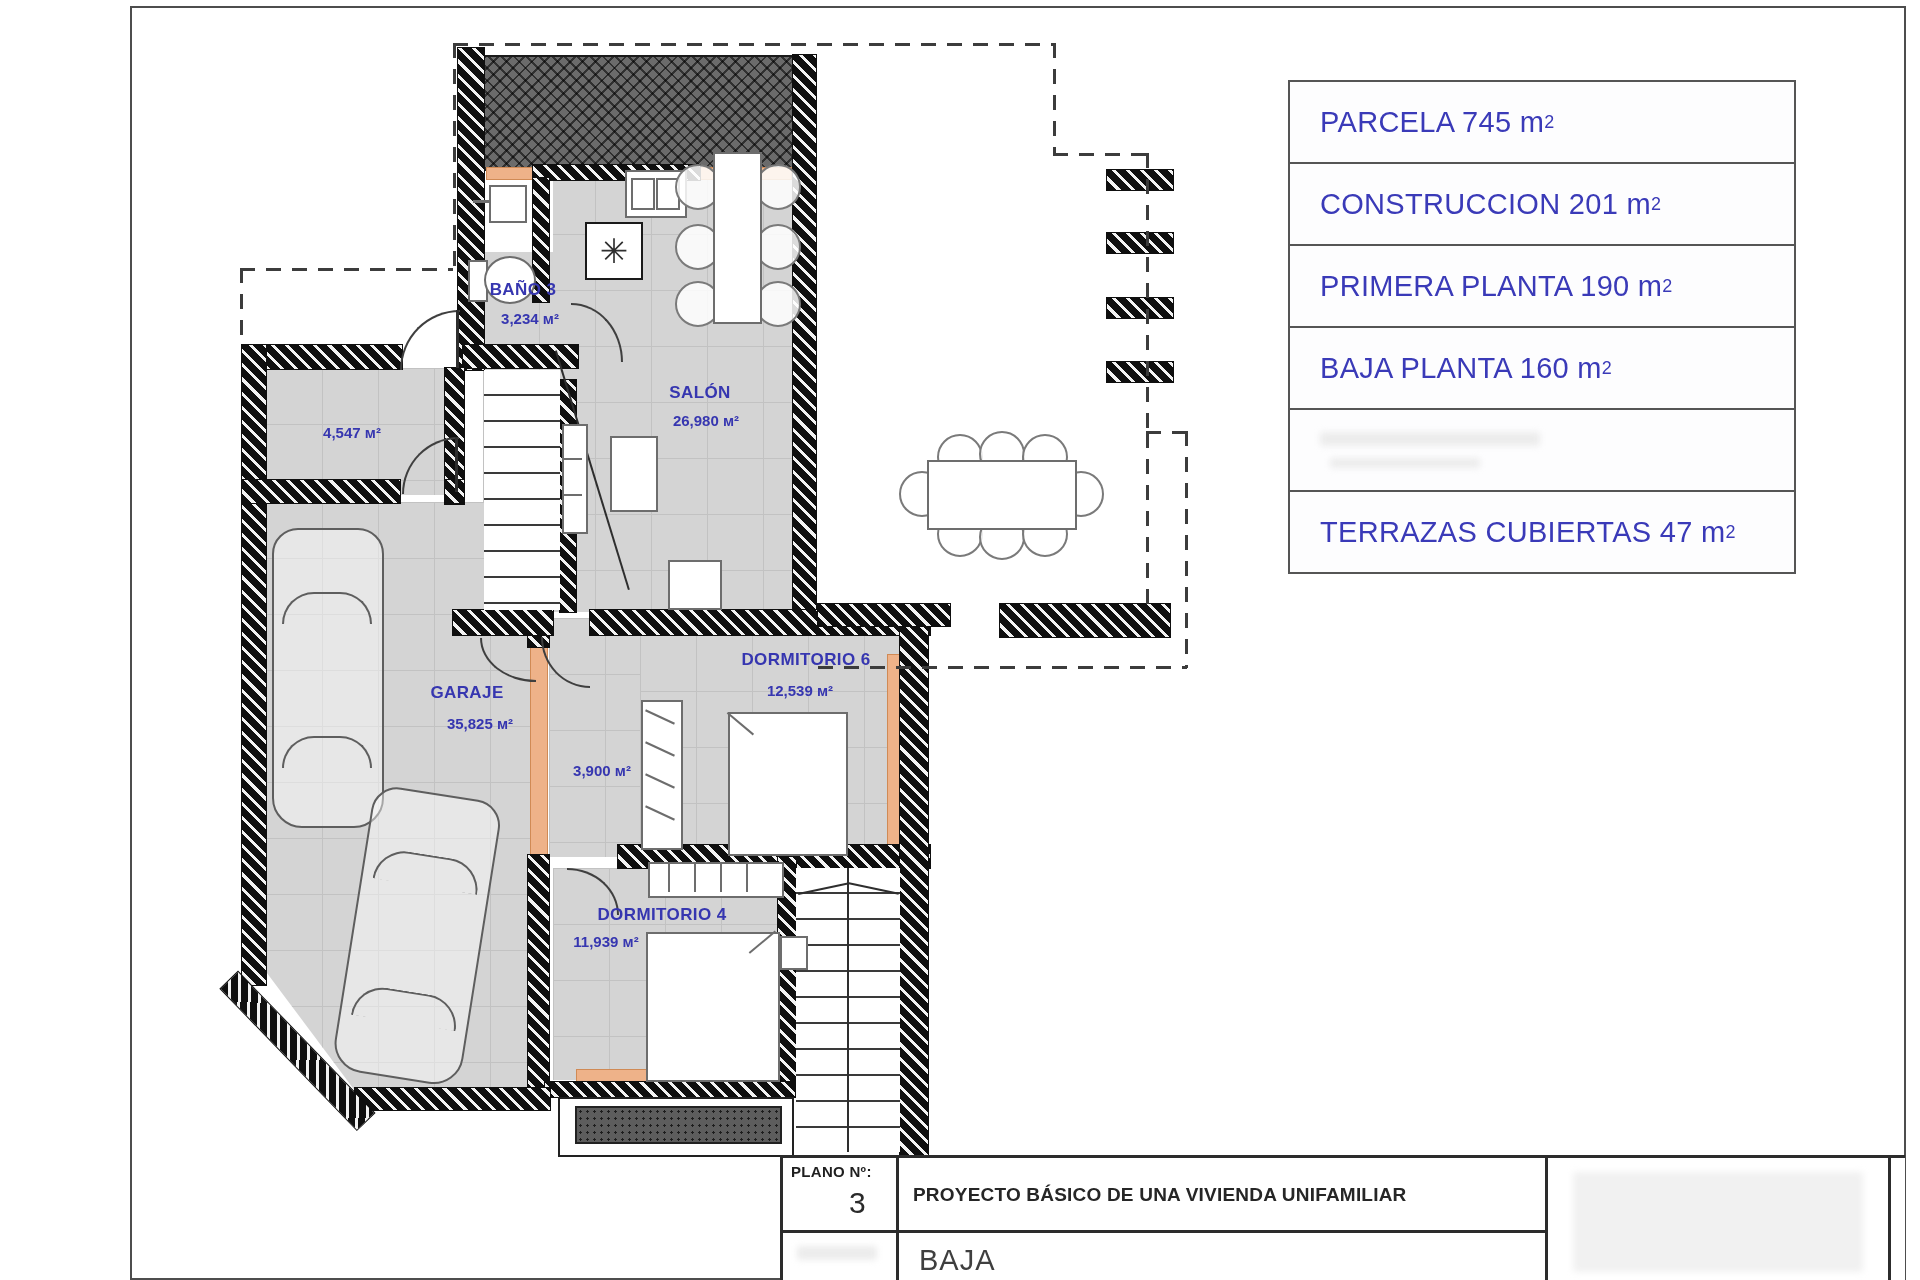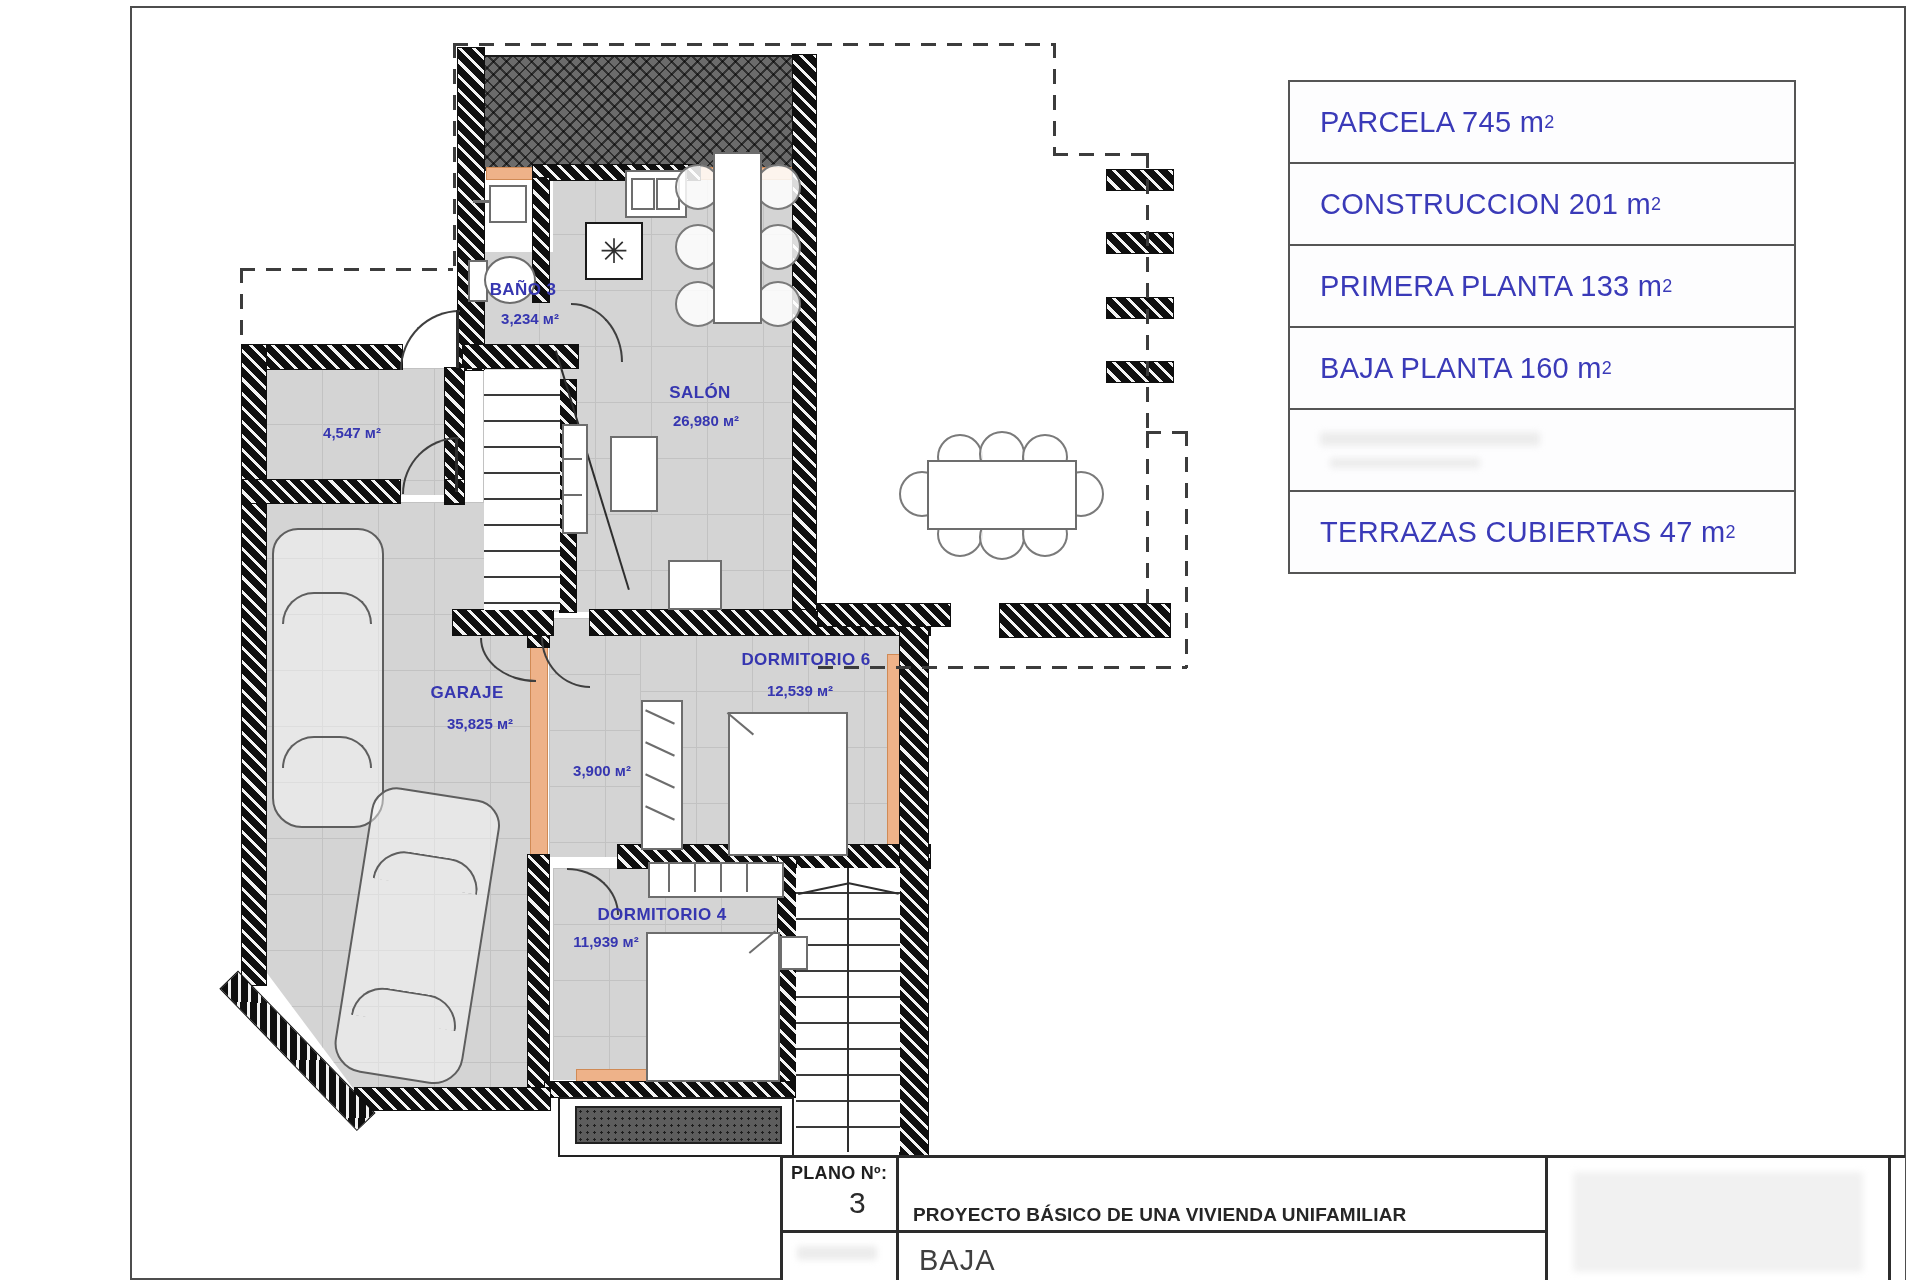--- a/index.html
+++ b/index.html
@@ -50,21 +50,21 @@
           display:flex;flex-direction:column;}
   .legend-row{flex:1;border-bottom:2px solid #555;display:flex;align-items:center;padding-left:30px;
               color:#3a3ab8;font-size:29px;letter-spacing:.3px;position:relative;}
   .legend-row:last-child{border-bottom:none;}
   .legend-row sup{font-size:62%;line-height:0;}
   .ghost{background:#ececec;filter:blur(3px);border-radius:3px;}
   
   .tblock{left:780px;top:1155px;width:1122px;height:125px;border-top:3px solid #2c2c2c;border-left:3px solid #2c2c2c;background:#fff;}
   .tb-vline{background:#2c2c2c;width:3px;}
   .tb-hline{background:#2c2c2c;height:3px;}
-  .plano-label{font-size:18px;font-weight:700;color:#1f1f1f;letter-spacing:.3px;}
+  .plano-label{font-size:15px;font-weight:700;color:#1f1f1f;letter-spacing:.3px;}
   .plano-num{font-size:30px;color:#2a2a2a;}
   .project-title{font-size:19px;font-weight:700;color:#262626;letter-spacing:.2px;white-space:nowrap;}
   .floor-name{font-size:29px;color:#3f3f3f;letter-spacing:1px;}
   .car{border:2px solid #5e5e5e;border-radius:26px 26px 30px 30px;background:rgba(255,255,255,.45);}
   .car-line{border:2px solid #5e5e5e;border-bottom:none;border-radius:40px 40px 0 0;background:transparent;}
   .hob{display:flex;align-items:center;justify-content:center;font-size:34px;color:#2f2f2f;background:#fff;border:2px solid #1a1a1a;}
 </style>
 </head>
 <body>
 
@@ -227,21 +227,21 @@
   <div class="abs legend">
     <div class="legend-row">
       <span>PARCELA 745 m</span>
         <sup>2</sup>
     </div>
     <div class="legend-row">
       <span>CONSTRUCCION 201 m</span>
         <sup>2</sup>
     </div>
     <div class="legend-row">
-      <span>PRIMERA PLANTA 133 m</span>
+      <span>PRIMERA PLANTA 190 m</span>
         <sup>2</sup>
     </div>
     <div class="legend-row">
       <span>BAJA PLANTA 160 m</span>
         <sup>2</sup>
     </div>
     <div class="legend-row">
       <span></span>
       <div class="abs ghost" style="left:30px;top:22px;width:220px;height:14px;"></div>
       <div class="abs ghost" style="left:40px;top:48px;width:150px;height:10px;"></div>
@@ -252,19 +252,19 @@
     </div>
   </div>
 
   <div class="abs tblock">
     <div class="abs tb-vline" style="left:113px;top:0;height:125px;"></div>
     <div class="abs tb-vline" style="left:762px;top:0;height:125px;"></div>
     <div class="abs tb-vline" style="left:1105px;top:0;height:125px;"></div>
     <div class="abs tb-hline" style="left:0;top:72px;width:762px;"></div>
     <div class="abs plano-label" style="left:8px;top:5px;">PLANO Nº:</div>
     <div class="abs plano-num" style="left:66px;top:28px;">3</div>
-    <div class="abs project-title" style="left:130px;top:26px;margin-top:20px;">PROYECTO BÁSICO DE UNA VIVIENDA UNIFAMILIAR</div>
+    <div class="abs project-title" style="left:130px;top:26px;">PROYECTO BÁSICO DE UNA VIVIENDA UNIFAMILIAR</div>
     <div class="abs floor-name" style="left:136px;top:86px;">BAJA</div>
     <div class="abs ghost" style="left:14px;top:88px;width:80px;height:14px;"></div>
     <div class="abs ghost" style="left:790px;top:14px;width:290px;height:100px;background:#f1f1f1;"></div>
   </div>
 
 </div>
 
 </body></html>

